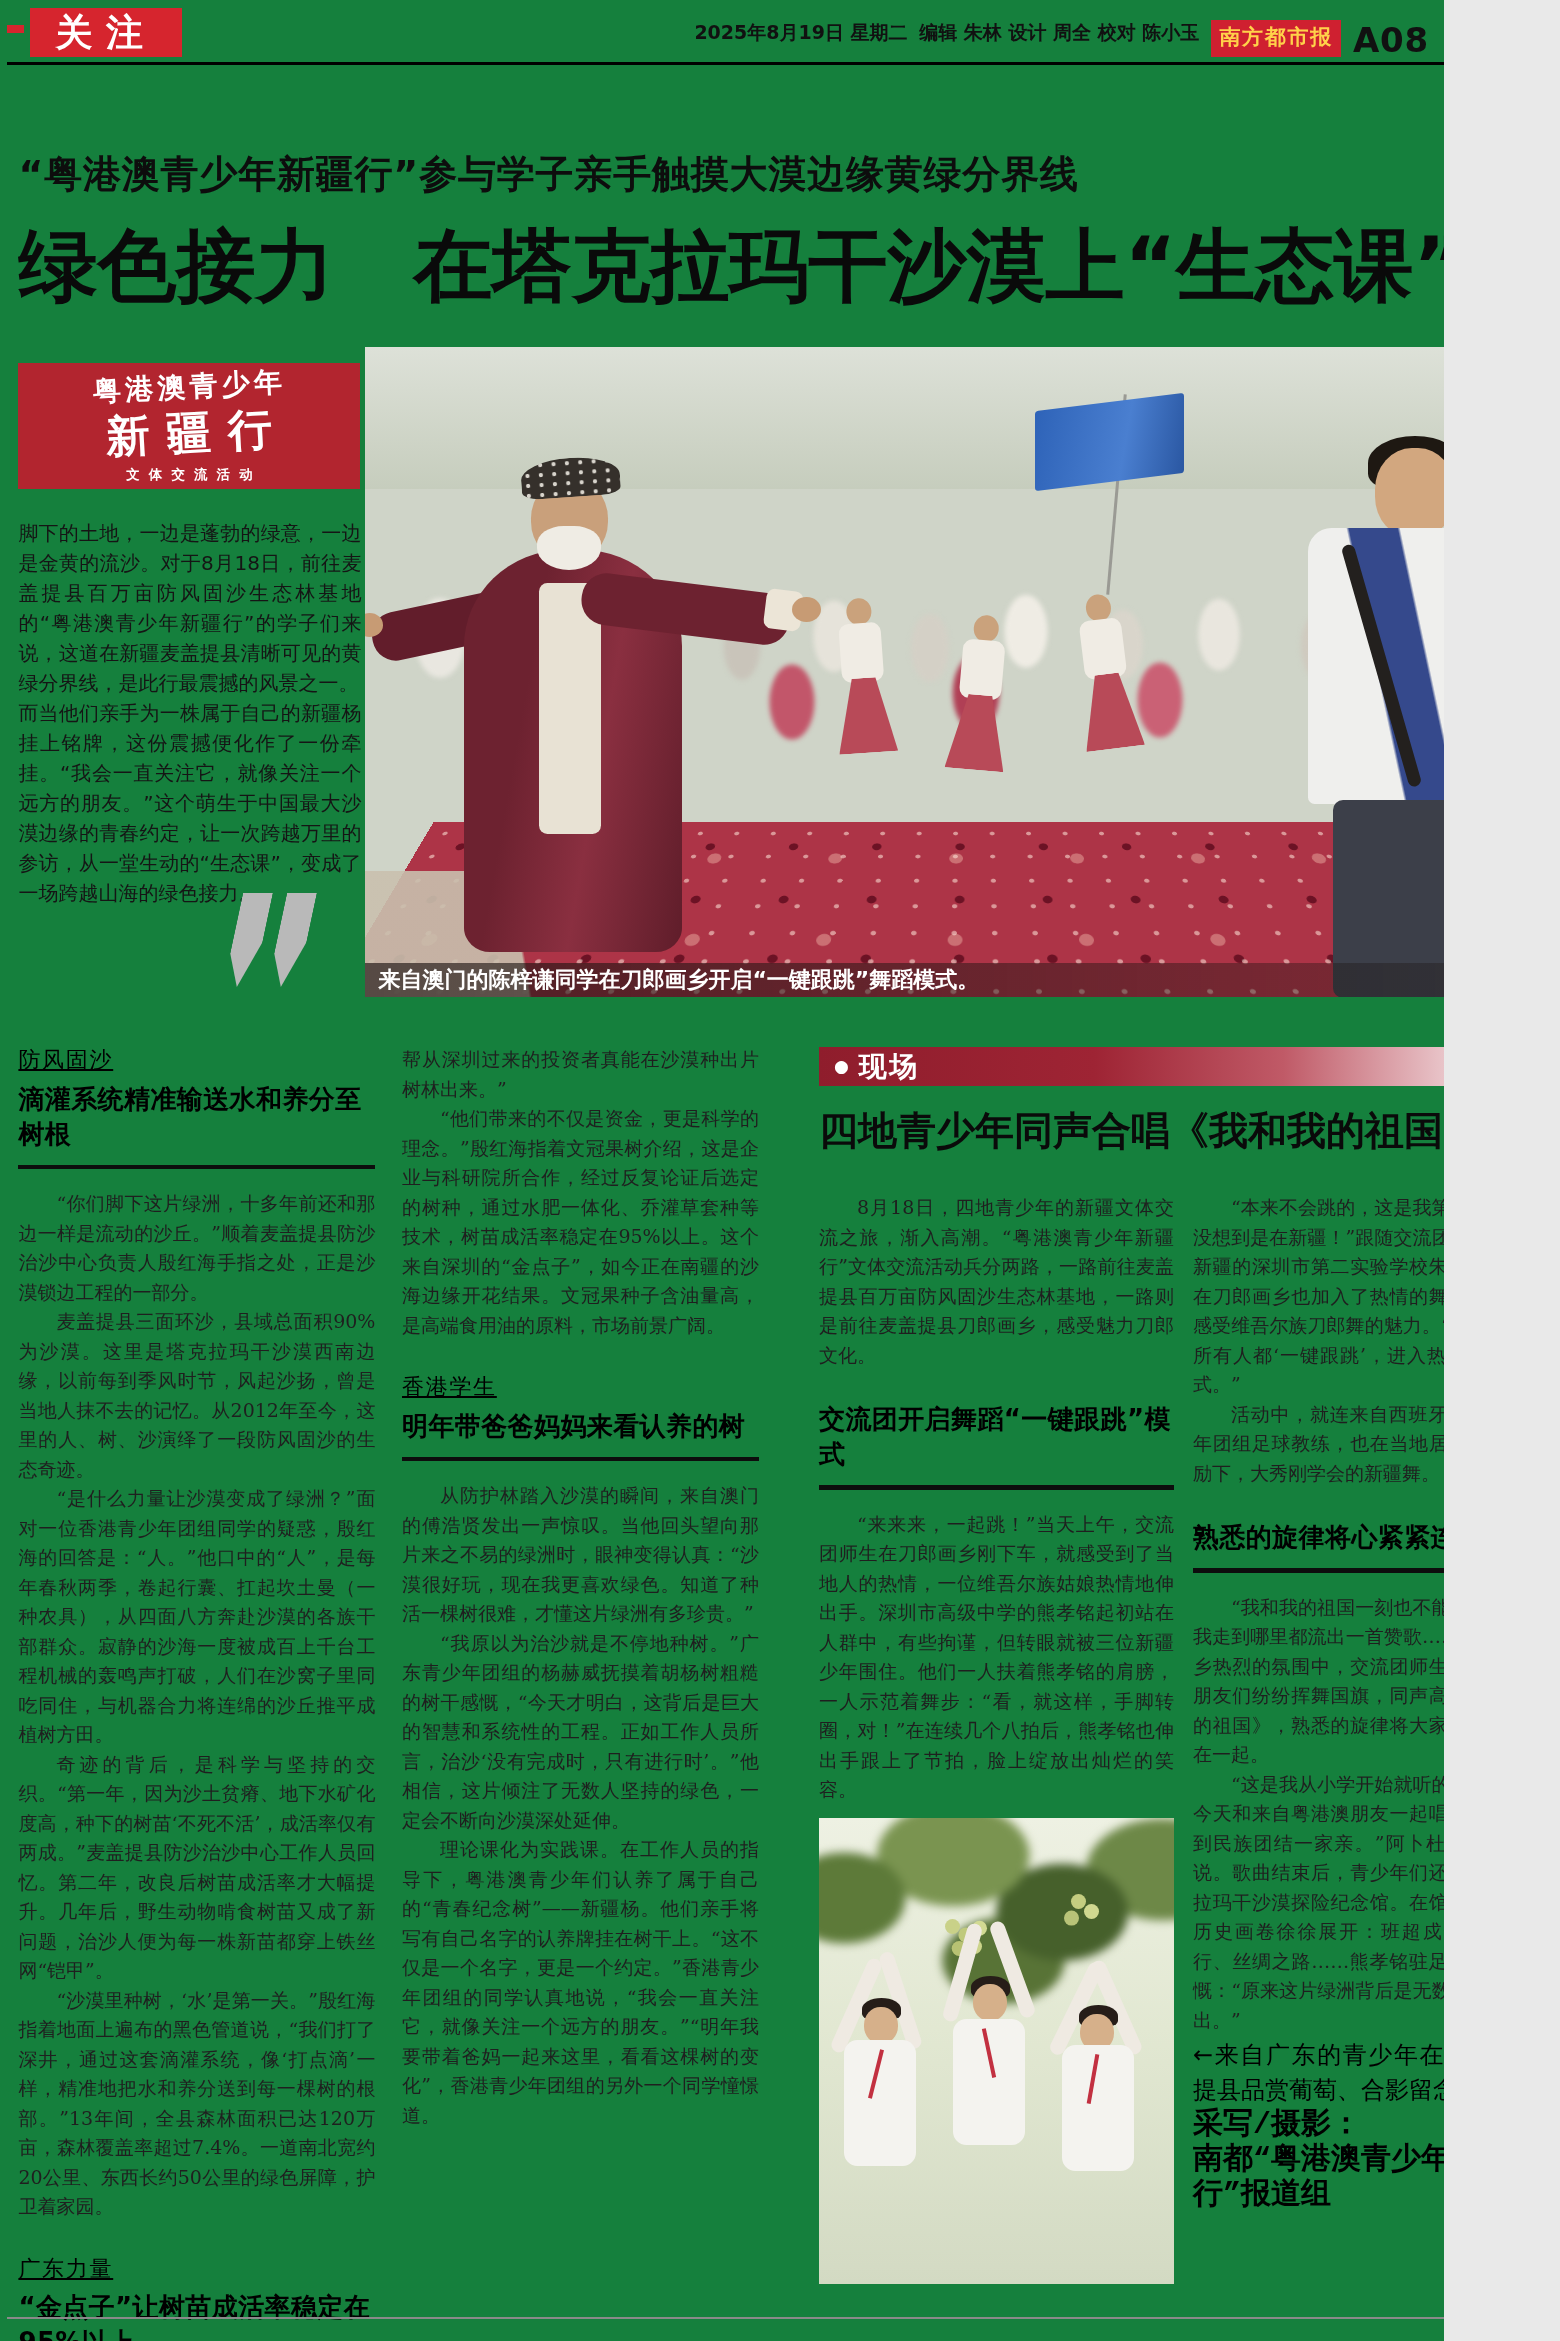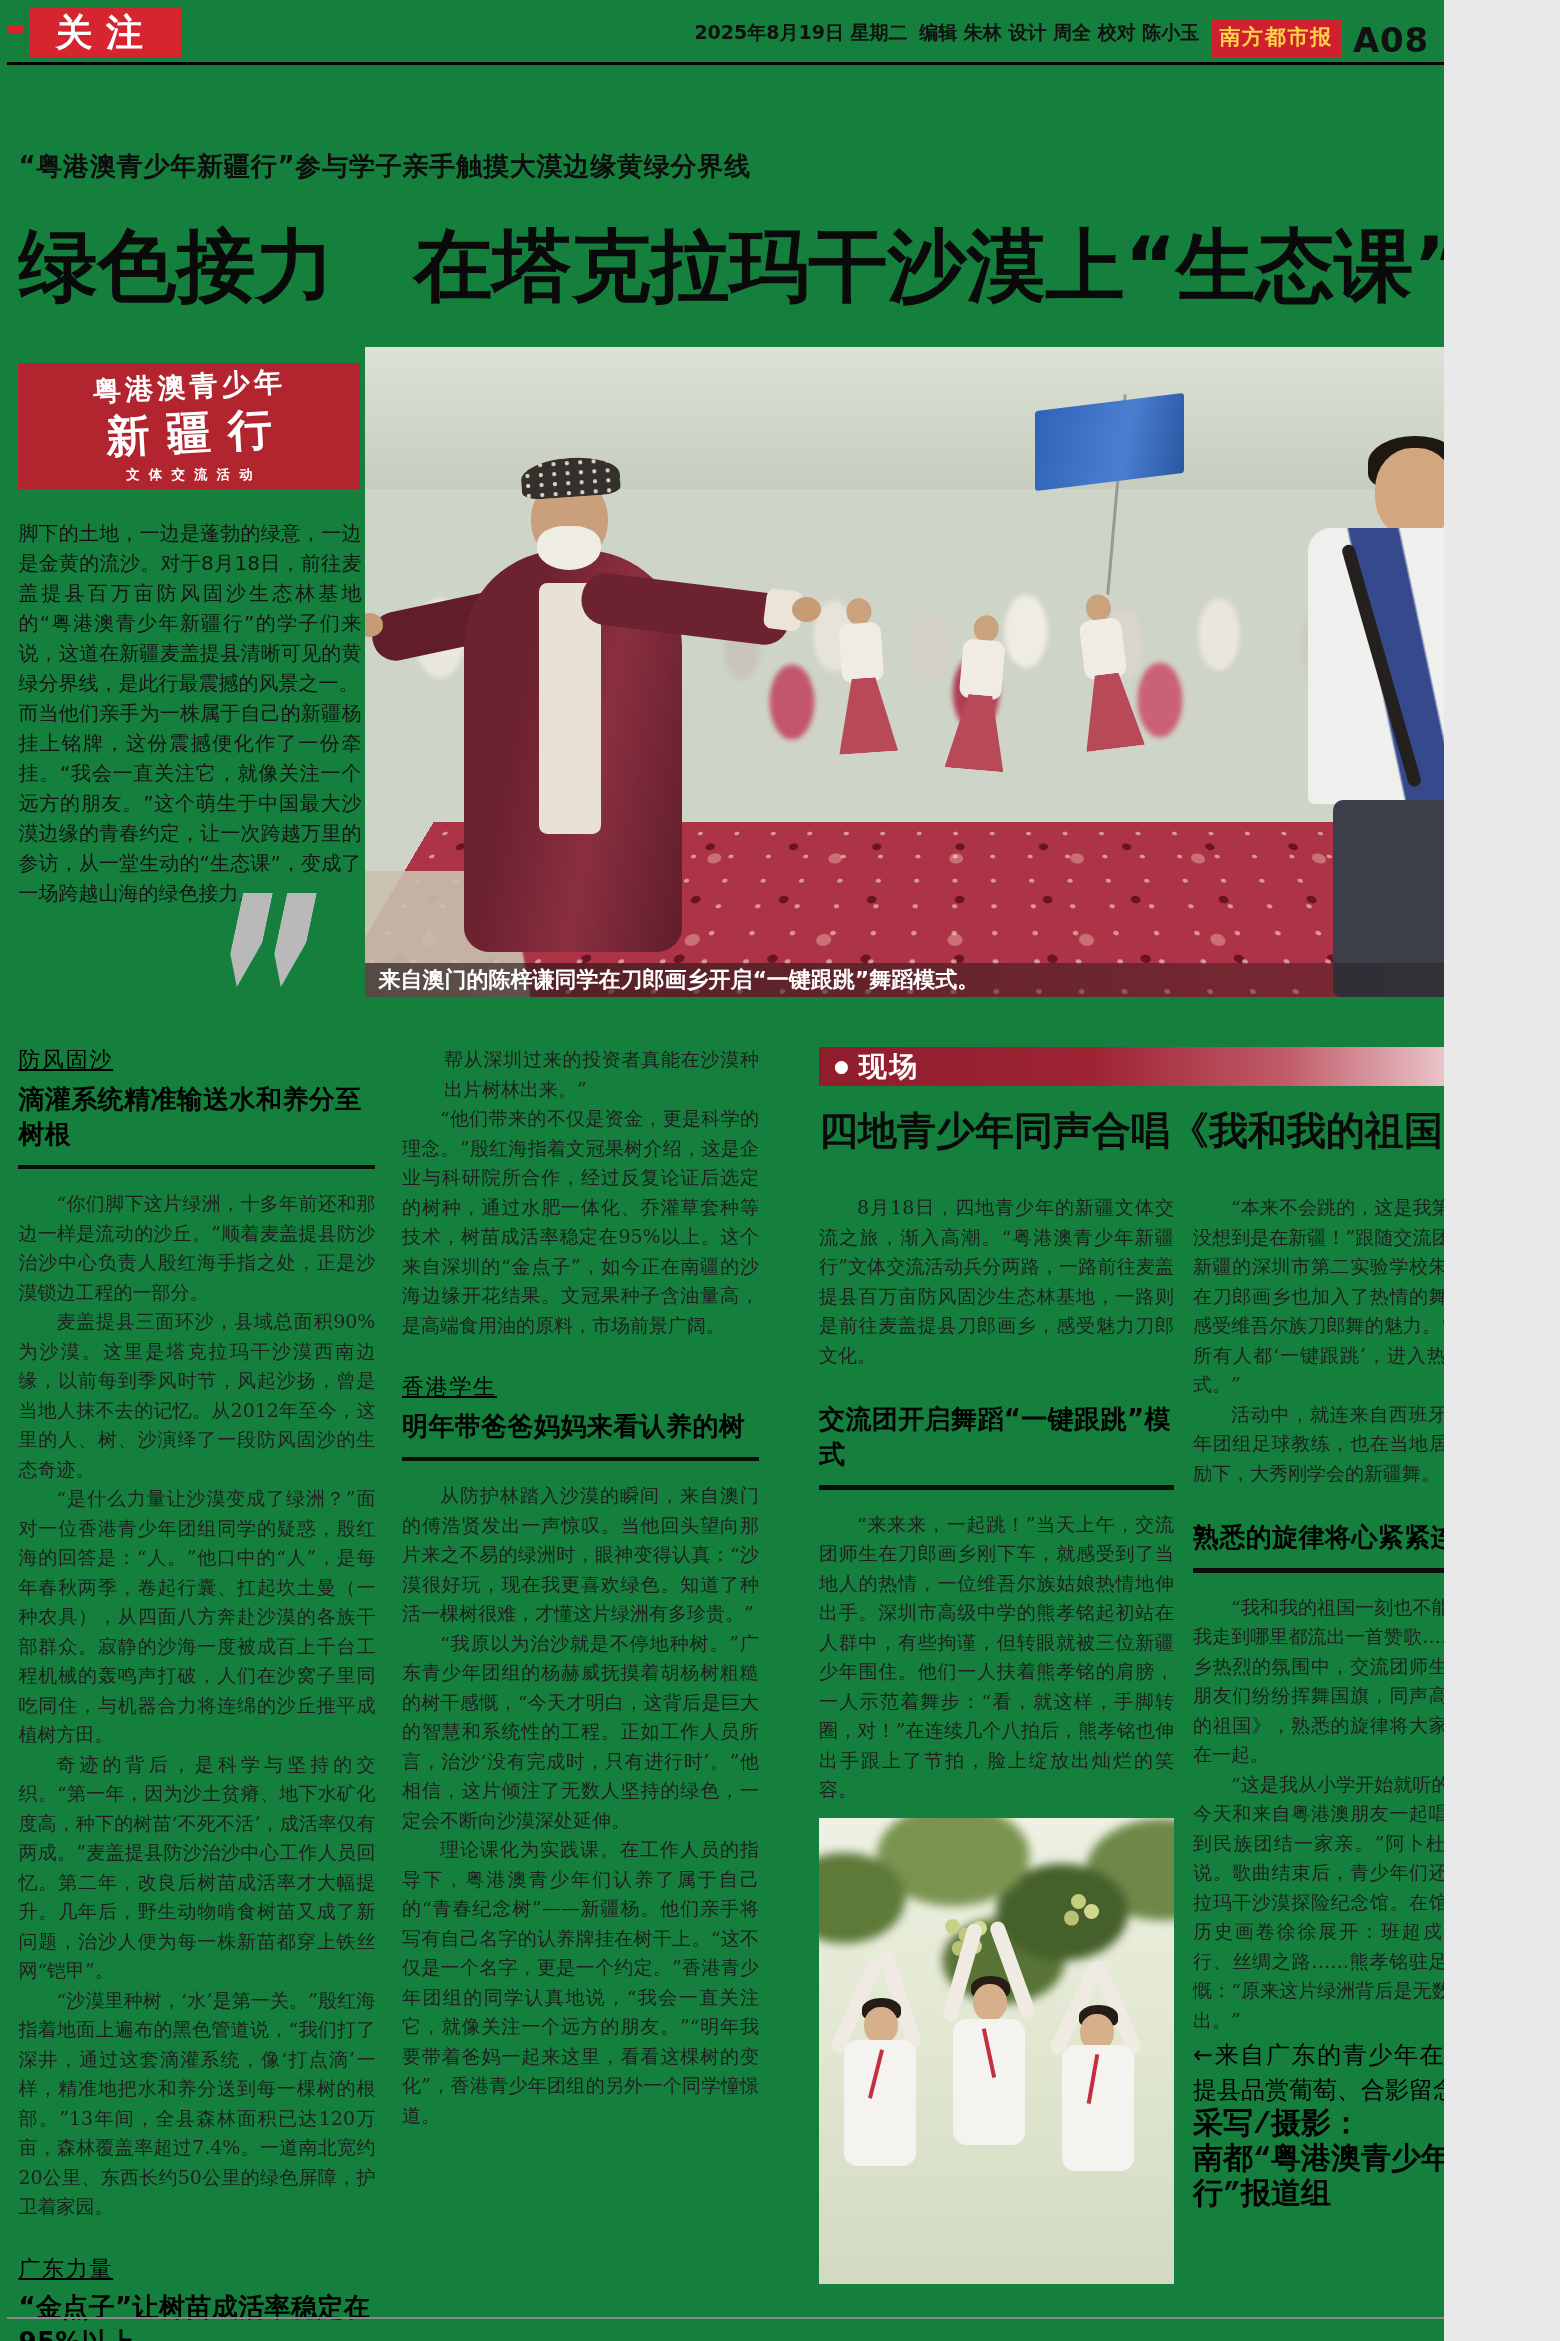--- a/index.html
+++ b/index.html
@@ -10,21 +10,21 @@
   .red-dash{position:absolute;left:6.7px;top:25px;width:17px;height:7.5px;background:#d6252e;}
   .section-box{position:absolute;left:30px;top:8.4px;width:152px;height:49px;background:#d6252e;
        color:#fff;font-size:37px;font-weight:900;letter-spacing:13.4px;text-align:center;line-height:50px;}
   .meta{position:absolute;right:15px;top:20px;height:37px;display:flex;gap:11.7px;
         font-size:19px;font-weight:700;color:#111;}
   .masthead{background:#cf2030;color:#ffd24a;font-weight:900;font-size:21px;padding:2.5px 8.4px 3.4px;letter-spacing:1.7px;}
   .page-no{font-size:34px;font-weight:900;letter-spacing:0.8px;}
   .head-rule{position:absolute;left:6.7px;top:62px;width:1547px;height:3.4px;background:#000;}
 
   
-  .kicker-line{position:absolute;left:18.4px;top:149px;font-size:26px;font-weight:700;color:#0d0d0d;letter-spacing:0.8px;}
+  .kicker-line{position:absolute;left:18.4px;top:149px;font-size:38px;font-weight:700;color:#0d0d0d;letter-spacing:0.8px;}
   .main-title{position:absolute;left:18.4px;top:214px;width:1529px;font-size:79px;font-weight:900;
               color:#0a0a0a;letter-spacing:0px;white-space:nowrap;}
 
   
   .logo-box{position:absolute;left:18.4px;top:363px;width:342px;height:126px;background:#b2252f;color:#fff;
             display:flex;flex-direction:column;justify-content:center;align-items:center;overflow:hidden;}
   .logo-l1{font-size:28px;font-weight:900;letter-spacing:4.2px;transform:rotate(-3deg);}
   .logo-l2{font-size:44px;font-weight:900;letter-spacing:17px;transform:rotate(-3deg);margin-top:-1.7px;text-indent:17px;}
   .logo-l3{font-size:13.4px;font-weight:700;letter-spacing:9.2px;margin-top:3.4px;text-indent:9.2px;}
   .intro{position:absolute;left:18.4px;top:518px;width:343px;font-size:20px;line-height:30px;
@@ -103,21 +103,21 @@
 
   
   .col{position:absolute;top:1045px;}
   .col-a{left:18.4px;width:357px;}
   .col-b{left:402px;width:357px;}
   .kicker{font-size:22px;font-weight:400;color:#000;letter-spacing:1.7px;text-decoration:underline;}
   .subhead{font-size:26px;font-weight:900;color:#000;margin-top:6.7px;letter-spacing:0.4px;}
   .rule{height:4.2px;background:#0d0d0d;margin:13.4px 0 20px;}
   .bp{margin:0;font-family:"DejaVu Serif","Liberation Serif",serif;font-size:19px;line-height:29.5px;
       text-align:justify;text-indent:2em;color:#1f1f1f;}
-  .noindent{text-indent:0;margin-left:42px;}
+  .noindent{text-indent:0;}
   .sec-gap{margin-top:32px;}
 
   
   .scene-bar{position:absolute;left:819px;top:1047px;width:726px;height:39px;
       background:linear-gradient(90deg,#8f1d2c 0%,#9e2434 38%,#c05a67 64%,#eccdd1 88%,#f8f0f0 100%);
       color:#fff;display:flex;align-items:center;gap:10px;padding-left:15px;box-sizing:border-box;}
   .scene-dot{font-size:17px;line-height:1;}
   .scene-label{font-size:28px;font-weight:900;letter-spacing:2.5px;}
   .scene-headline{position:absolute;left:819px;top:1104px;width:729px;font-size:39px;font-weight:900;
       color:#0a0a0a;white-space:nowrap;letter-spacing:0px;}

